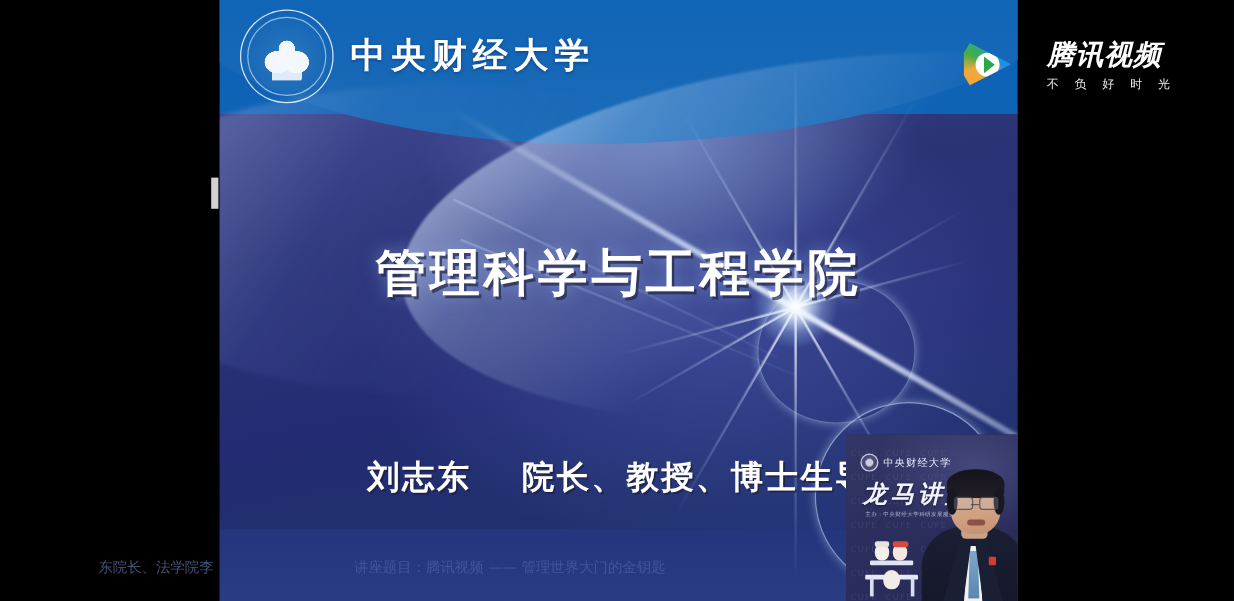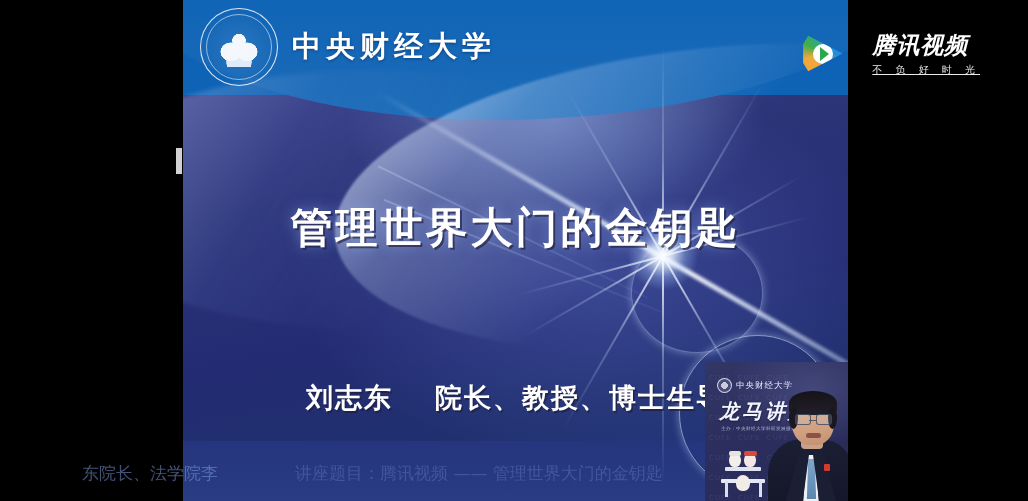--- a/index.html
+++ b/index.html
@@ -127,21 +127,21 @@
     white-space:nowrap;
   }
   .slide-presenter .role{margin-left:42px;}
 
   
   .caption-strip{
     position:absolute;left:0;bottom:18px;width:1028px;height:20px;z-index:9;
     display:flex;align-items:center;pointer-events:none;
   }
   .cap{
-    font-size:17px;color:rgba(120,150,215,.55);white-space:nowrap;
+    font-size:12px;color:rgba(120,150,215,.55);white-space:nowrap;
     font-family:"DejaVu Sans","Liberation Sans",sans-serif;
     filter:blur(.6px);
   }
   .cap-a{position:absolute;left:82px;}
   .cap-b{position:absolute;left:295px;color:rgba(105,130,200,.40);}
 
   
   .tx-logo{position:absolute;right:48px;top:30px;display:flex;align-items:center;gap:28px;z-index:12;}
   .tx-play{
     position:relative;width:42px;height:42px;border-radius:9px;
@@ -158,21 +158,20 @@
     width:0;height:0;border-left:9px solid #2aa64b;border-top:7px solid transparent;border-bottom:7px solid transparent;
   }
   .tx-text{display:flex;flex-direction:column;gap:2px;}
   .tx-name{
     color:#ffffff;font-size:23px;font-weight:700;letter-spacing:1px;font-style:italic;
     font-family:"DejaVu Sans","Liberation Sans",sans-serif;
   }
   .tx-slogan{
     color:#ffffff;font-size:10px;letter-spacing:5px;opacity:.92;
     font-family:"DejaVu Sans","Liberation Sans",sans-serif;
-    text-decoration:underline;
   }
 
   
   .pip{
     position:absolute;left:705px;top:362px;width:143px;height:139px;z-index:15;
     overflow:hidden;background:#2a2d5c;
   }
   .pip-bg{
     position:absolute;inset:0;
     background:
@@ -295,21 +294,21 @@
       <div class="core"></div>
     </div>
 
     <div class="uni-header">
       <div class="seal">
         <div class="seal-glyph"></div>
       </div>
       <div class="uni-name">中央财经大学</div>
     </div>
 
-    <div class="slide-title">管理世界大门的金钥匙</div>
+    <div class="slide-title">管理科学与工程学院</div>
     <div class="slide-presenter">
       <span>刘志东</span><span class="role">院长、教授、博士生导</span>
     </div>
   </div>
 
   <div class="edge-mark"></div>
 
   <div class="caption-strip">
     <div class="cap cap-a">东院长、法学院李</div>
     <div class="cap cap-b">讲座题目：腾讯视频 —— 管理世界大门的金钥匙</div>

